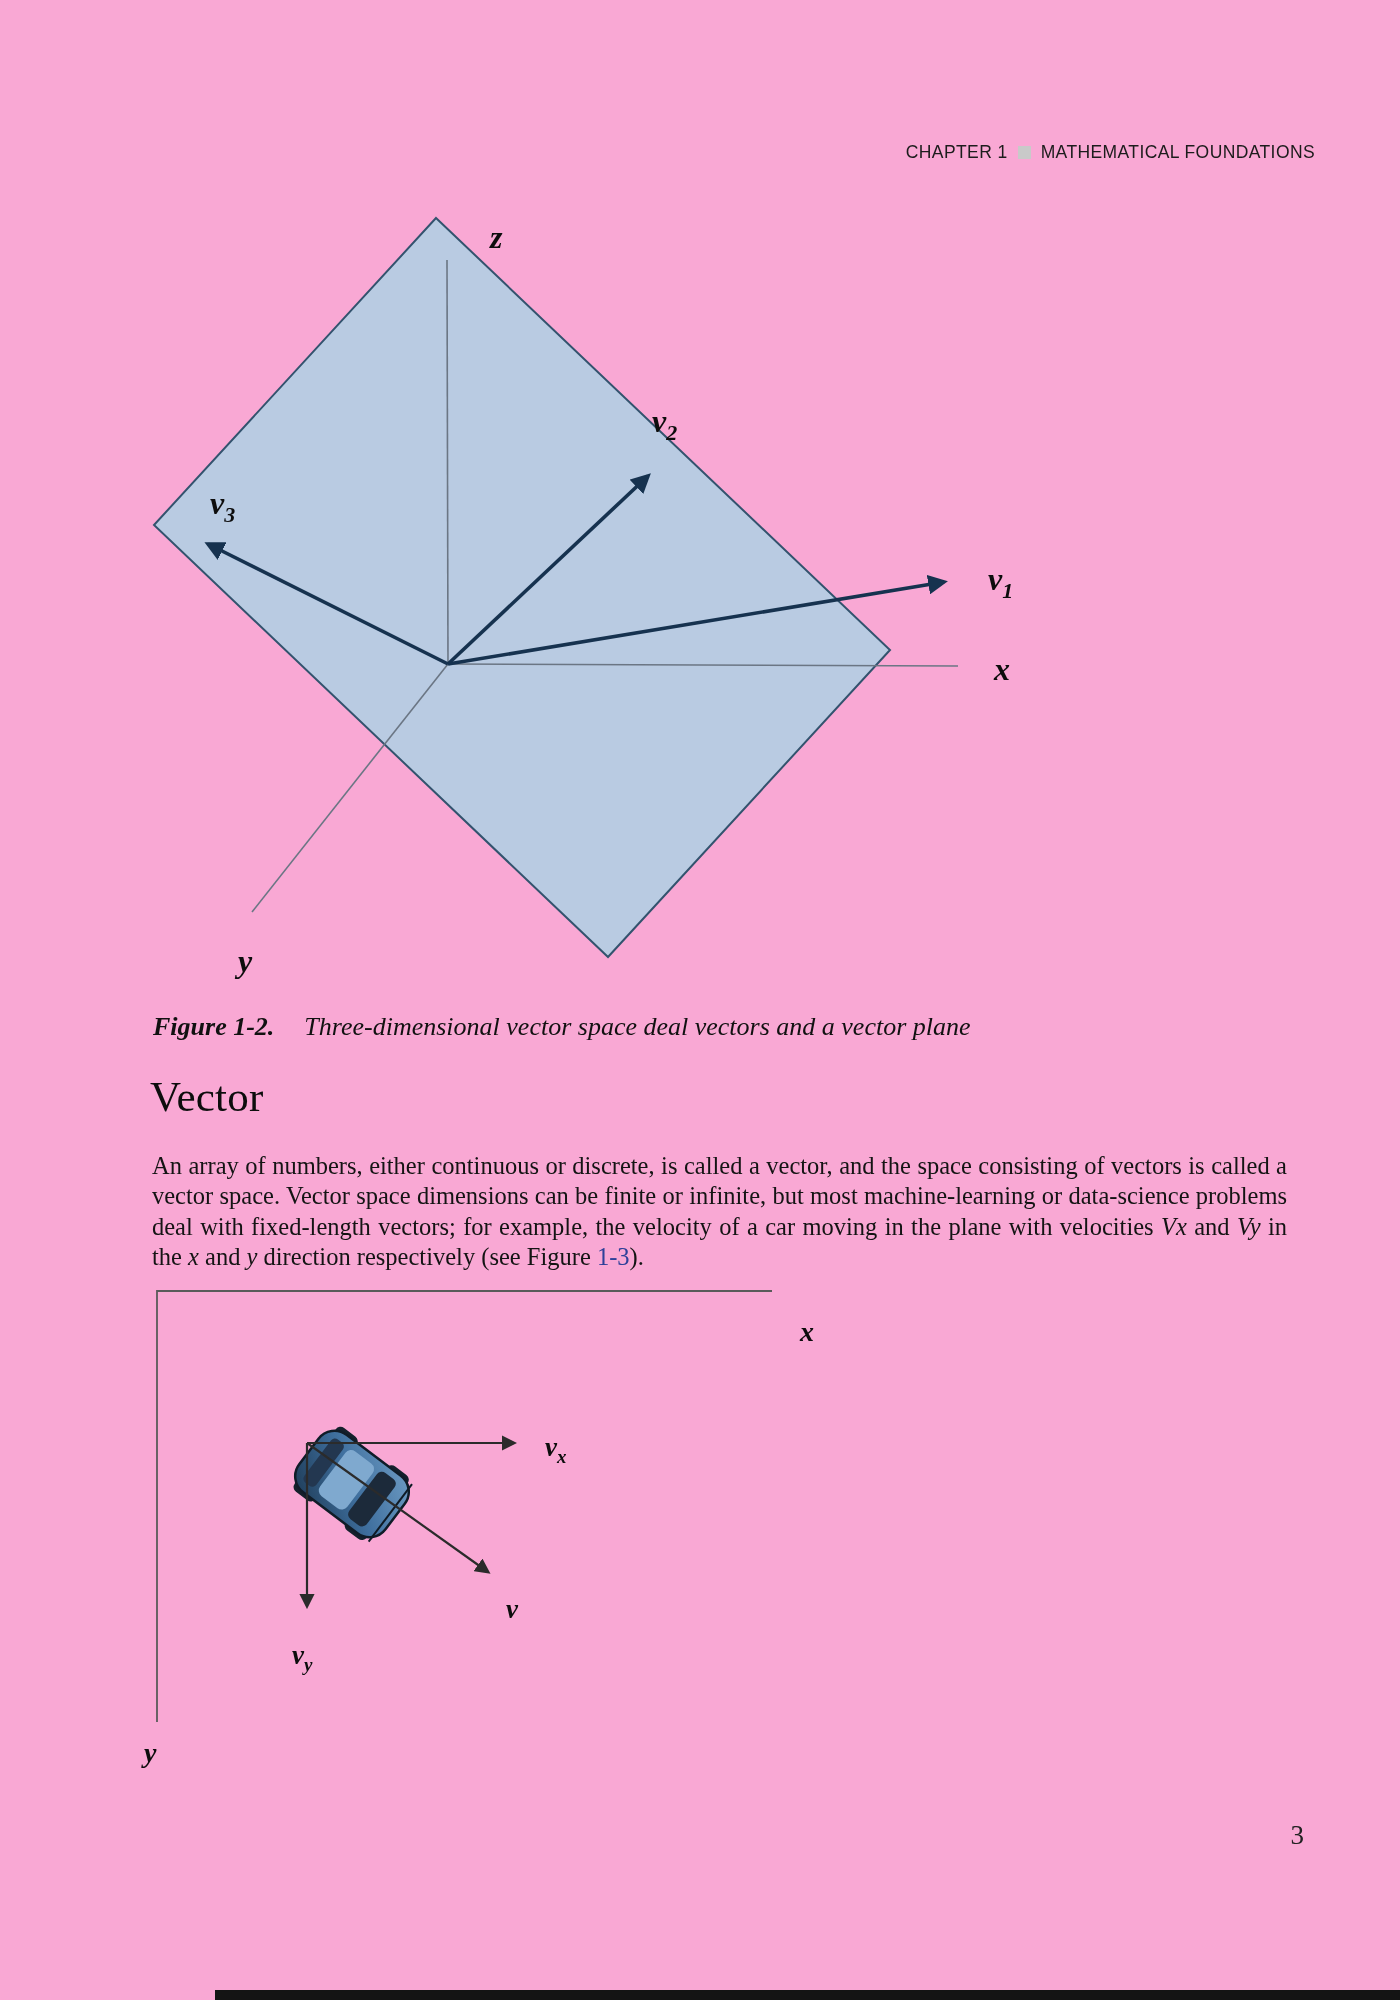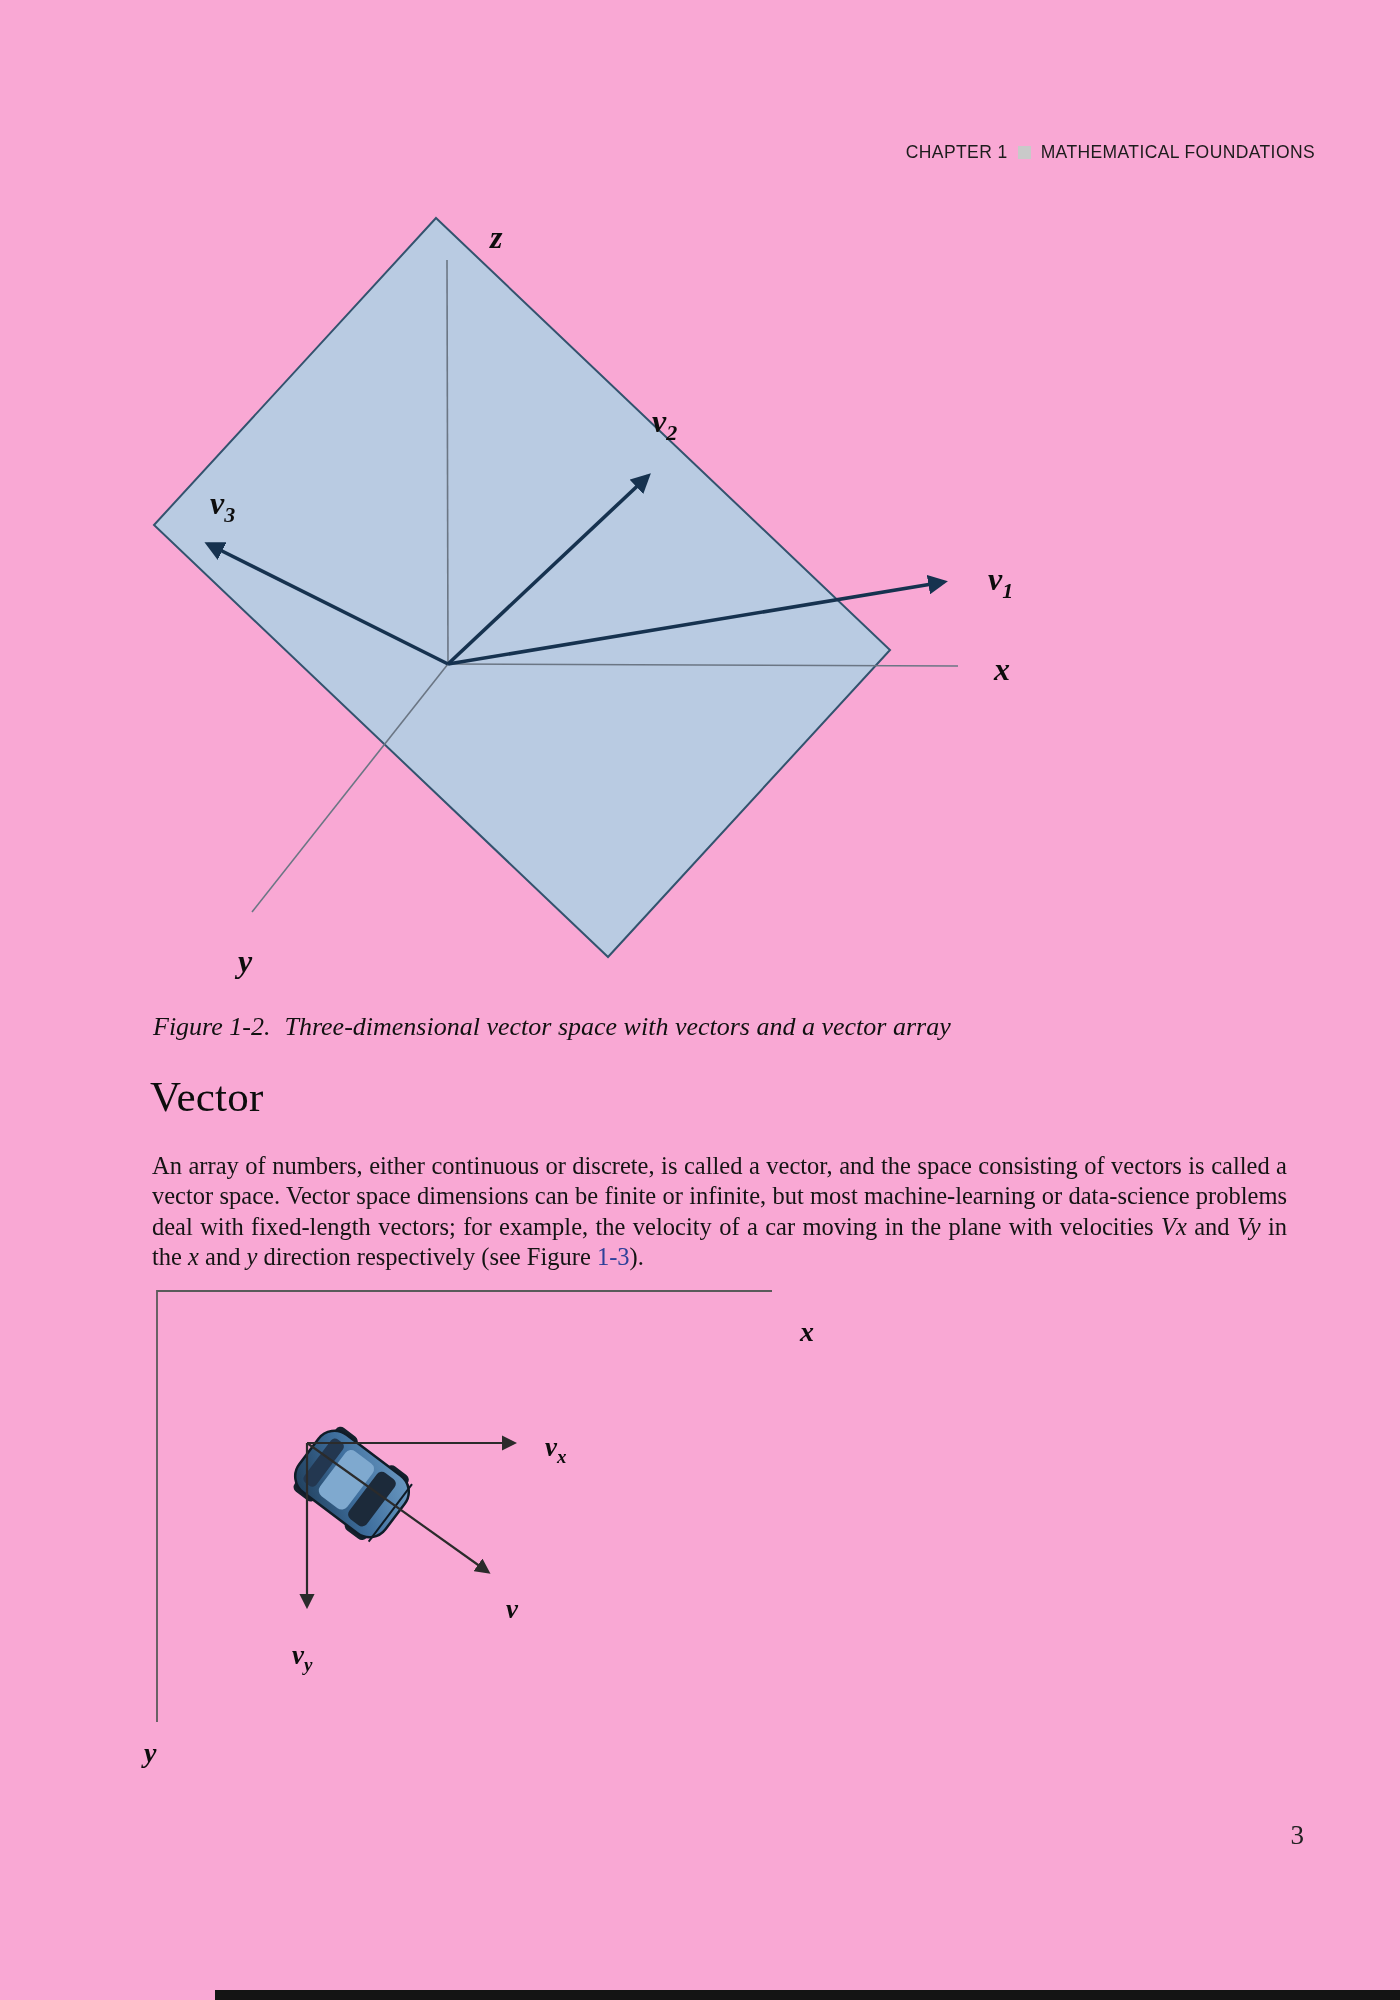--- a/index.html
+++ b/index.html
@@ -4,21 +4,21 @@
 <style>
   html,body{margin:0;padding:0;background:#e8e8e8;}
   .page{position:relative;width:1400px;height:2000px;background:#f9a8d4;overflow:hidden;
         font-family:"Liberation Serif",serif;color:#1a1a1a;}
   .running-head{position:absolute;top:142px;right:85px;font-family:"Liberation Sans",sans-serif;
         font-size:17.5px;letter-spacing:.4px;color:#1c1c1c;white-space:nowrap;}
   .head-square{display:inline-block;width:13px;height:13px;background:#c9c9c9;margin:0 10px;
         vertical-align:-1px;}
   .fig-caption{position:absolute;left:153px;font-size:26px;font-style:italic;color:#111;
         white-space:nowrap;}
-  .fig-caption .cap-label{font-weight:normal;margin-right:14px;}
+  .fig-caption .cap-label{font-weight:bold;margin-right:30px;}
   .section-heading{position:absolute;left:150px;top:1072px;font-size:43px;color:#0d0d0d;
         font-weight:400;letter-spacing:.2px;}
   .body-para{position:absolute;left:152px;top:1126px;width:1135px;font-size:24.5px;
         line-height:30.6px;text-align:justify;color:#141414;}
   .body-para i{font-style:italic;}
   .xref-link{color:#2e4099;text-decoration:none;cursor:pointer;}
   .page-number{position:absolute;top:1820px;right:96px;font-size:27px;color:#222;}
   .bottom-strip{position:absolute;left:215px;top:1990px;width:1185px;height:10px;background:#141414;}
   svg{position:absolute;overflow:visible;}
   svg text{font-family:"Liberation Serif",serif;font-weight:bold;font-style:italic;fill:#0d0d0d;}
@@ -52,21 +52,21 @@
     <text x="490" y="248" font-size="32">z</text>
     <text x="994" y="680" font-size="32">x</text>
     <text x="238" y="972" font-size="32">y</text>
 
     <text x="988" y="590" font-size="32"><tspan>v</tspan><tspan dy="8" font-size="22">1</tspan></text>
     <text x="652" y="432" font-size="32"><tspan>v</tspan><tspan dy="8" font-size="22">2</tspan></text>
     <text x="210" y="514" font-size="32"><tspan>v</tspan><tspan dy="8" font-size="22">3</tspan></text>
   </svg>
 
   <div class="fig-caption" style="top:1012px">
-    <span class="cap-label">Figure 1-2.</span><span>Three-dimensional vector space with vectors and a vector array</span>
+    <span class="cap-label">Figure 1-2.</span><span>Three-dimensional vector space deal vectors and a vector plane</span>
   </div>
 
   <div class="section-heading">Vector</div>
 
   <p class="body-para"><span>An array of numbers, either continuous or discrete, is called a vector, and the space consisting of vectors is called a vector space. Vector space dimensions can be finite or infinite, but most machine-learning or data-science problems deal with fixed-length vectors; for example, the velocity of a car moving in the plane with velocities </span><i>Vx</i><span> and </span><i>Vy</i><span> in the </span><i>x</i><span> and </span><i>y</i><span> direction respectively (see Figure </span><a class="xref-link">1-3</a><span>).</span></p>
 
   <svg style="left:100px;top:1270px" width="800" height="520" viewBox="100 1270 800 520">
     <defs>
       <marker id="arrowDark" viewBox="0 0 10 10" refX="8" refY="5" markerWidth="7" markerHeight="7" orient="auto-start-reverse">
         <path d="M0,0 L10,5 L0,10 z" fill="#2b2b2b"></path>

